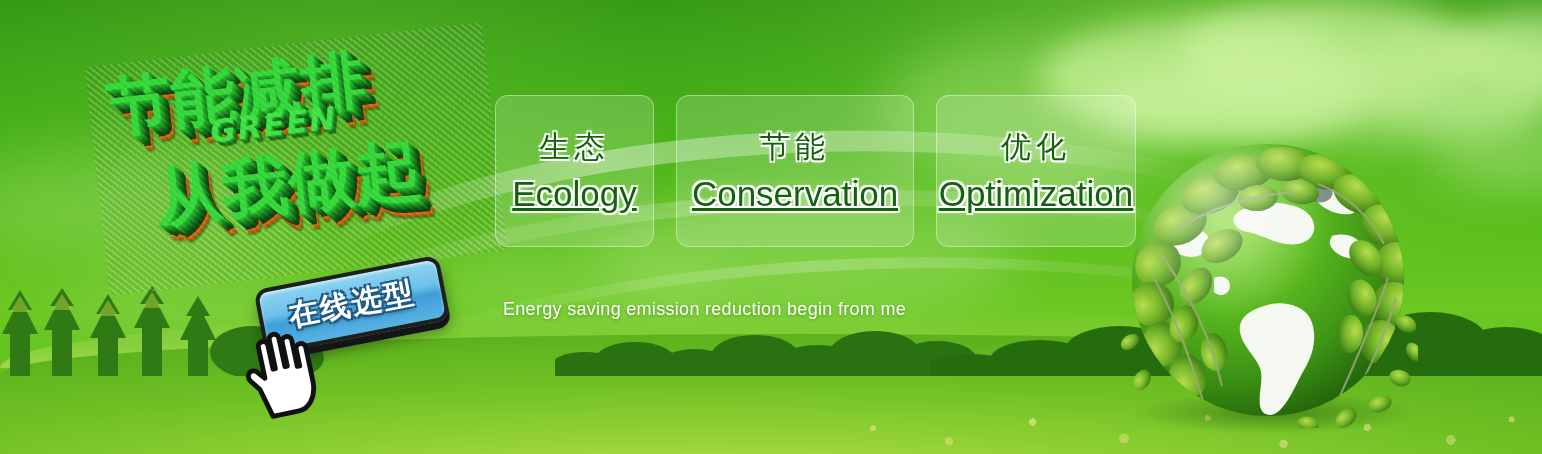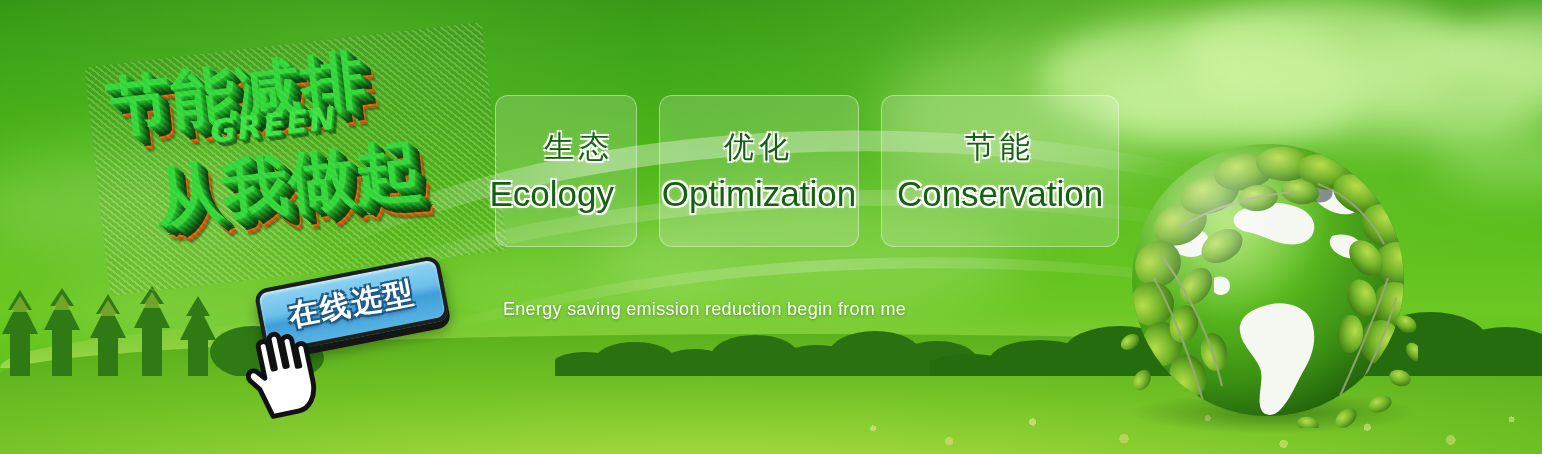--- a/index.html
+++ b/index.html
@@ -142,22 +142,23 @@
       -1.6px -1.6px 0 #fff, 1.6px -1.6px 0 #fff, -1.6px 1.6px 0 #fff, 1.6px 1.6px 0 #fff,
       0 0 4px rgba(255,255,255,.9);
   }
   .card-en{
     font-family:"Liberation Sans","DejaVu Sans",sans-serif;
     font-size:35px;font-weight:normal;color:#14610f;
     line-height:1;white-space:nowrap;
     text-shadow:
       -1.8px -1.8px 0 #fff, 1.8px -1.8px 0 #fff, -1.8px 1.8px 0 #fff, 1.8px 1.8px 0 #fff,
       0 0 5px rgba(255,255,255,.85);
-  }
-  .card-1{width:142px;align-items:flex-end;}
+    text-decoration: underline;
+  }
+  .card-1{width:159px;}
   .card-2{width:238px;}
   .card-3{width:200px;}
 
   
   .tagline{
     position:absolute;left:503px;top:259px;
     font-family:"Liberation Sans","DejaVu Sans",sans-serif;
     font-size:18px;color:#ffffff;letter-spacing:.3px;white-space:nowrap;
     text-shadow:0 1px 3px rgba(30,80,10,.45);
     margin-top:40px;
@@ -281,28 +282,28 @@
     </g>
   </svg>
 
   <div class="cards">
 
     <div class="card card-1">
       <div class="card-cn">生态</div>
       <div class="card-en">Ecology</div>
     </div>
 
+    <div class="card card-2">
+      <div class="card-cn">节能</div>
+      <div class="card-en">Conservation</div>
+    </div>
+
     <div class="card card-3">
       <div class="card-cn">优化</div>
       <div class="card-en">Optimization</div>
-    </div>
-
-    <div class="card card-2">
-      <div class="card-cn">节能</div>
-      <div class="card-en">Conservation</div>
     </div>
 
   </div>
 
   <div class="tagline">Energy saving emission reduction begin from me</div>
 
   <div class="globe-shadow"></div>
   <svg class="globe" viewBox="0 0 300 300">
     <defs>
       <radialGradient id="gsphere" cx="36%" cy="30%" r="78%">

